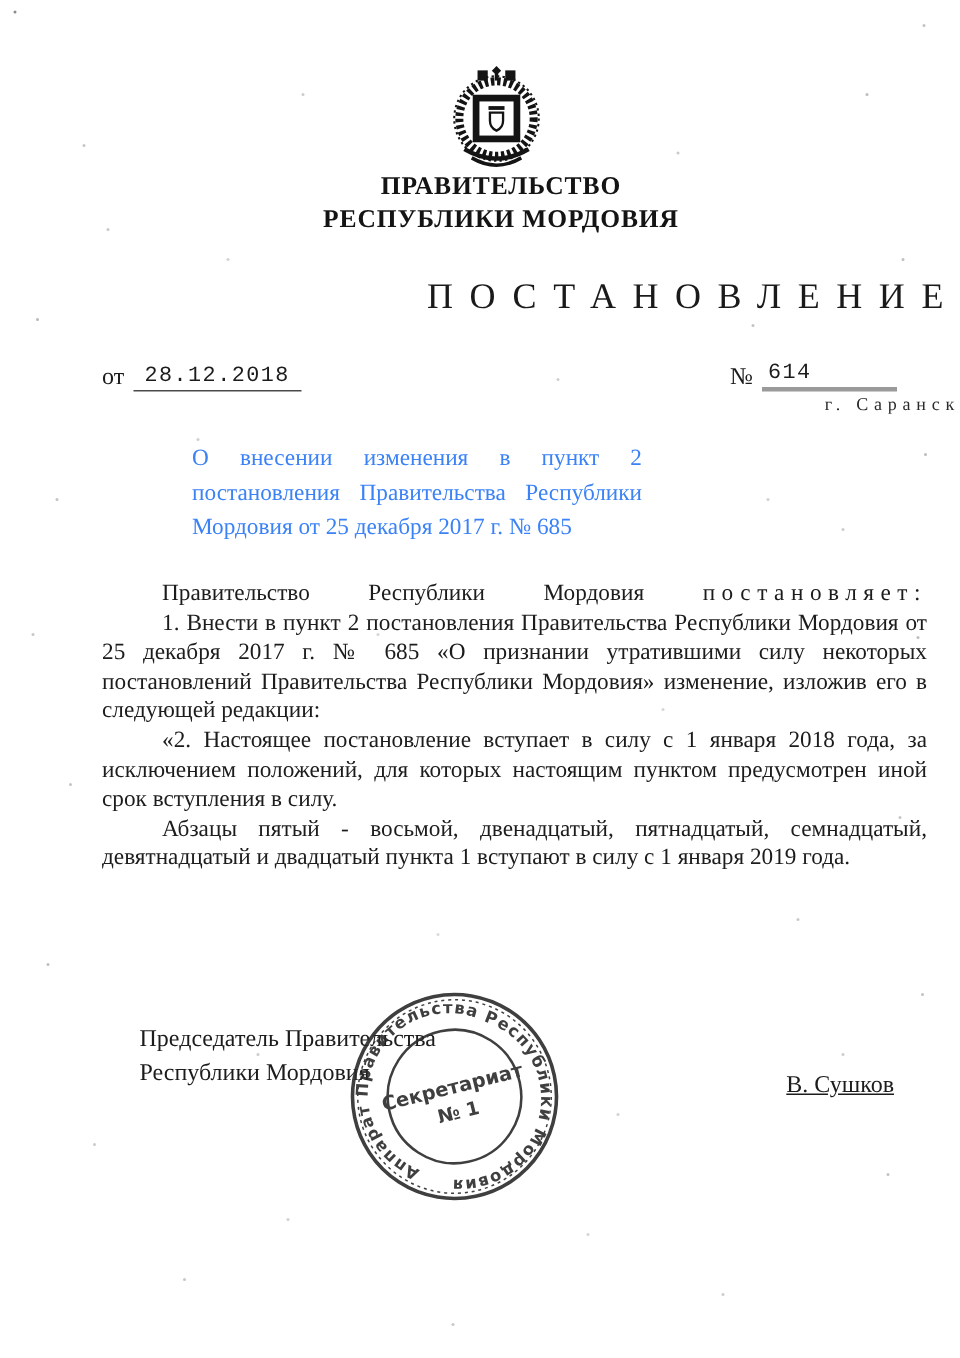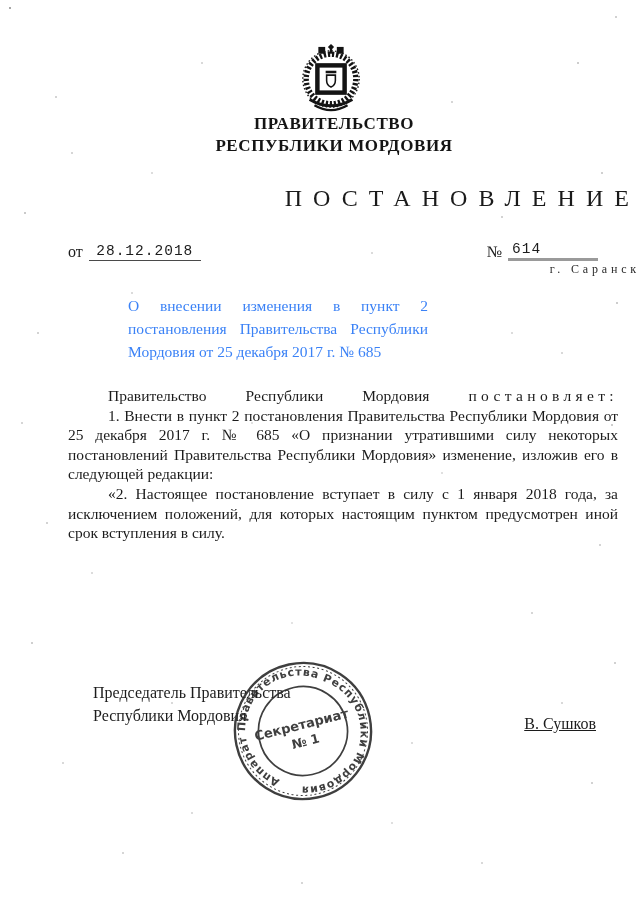--- a/index.html
+++ b/index.html
@@ -134,20 +134,21 @@
   </div>
 
   <div class="place">г. Саранск</div>
 
   <div class="subject">О внесении изменения в пункт 2 постановления Правительства Республики Мордовия от 25 декабря 2017 г. № 685</div>
 
   <div class="body-text">
     <p class="preamble"><span>Правительство Республики Мордовия</span> <span class="verb">постановляет:</span></p>
     <p>1. Внести в пункт 2 постановления Правительства Республики Мордовия от 25 декабря 2017 г. № 685 «О признании утратившими силу некоторых постановлений Правительства Республики Мордовия» изменение, изложив его в следующей редакции:</p>
     <p>«2. Настоящее постановление вступает в силу с 1 января 2018 года, за исключением положений, для которых настоящим пунктом предусмотрен иной срок вступления в силу.</p>
+    <p>Абзацы пятый - восьмой, двенадцатый, пятнадцатый, семнадцатый, девятнадцатый и двадцатый пункта 1 вступают в силу с 1 января 2019 года.</p>
   </div>
 
   <div class="signature">
     <div class="sig-title">
       <div>Председатель Правительства</div>
       <div>Республики Мордовия</div>
     </div>
     <div class="sig-name">В. Сушков</div>
   </div>
 

